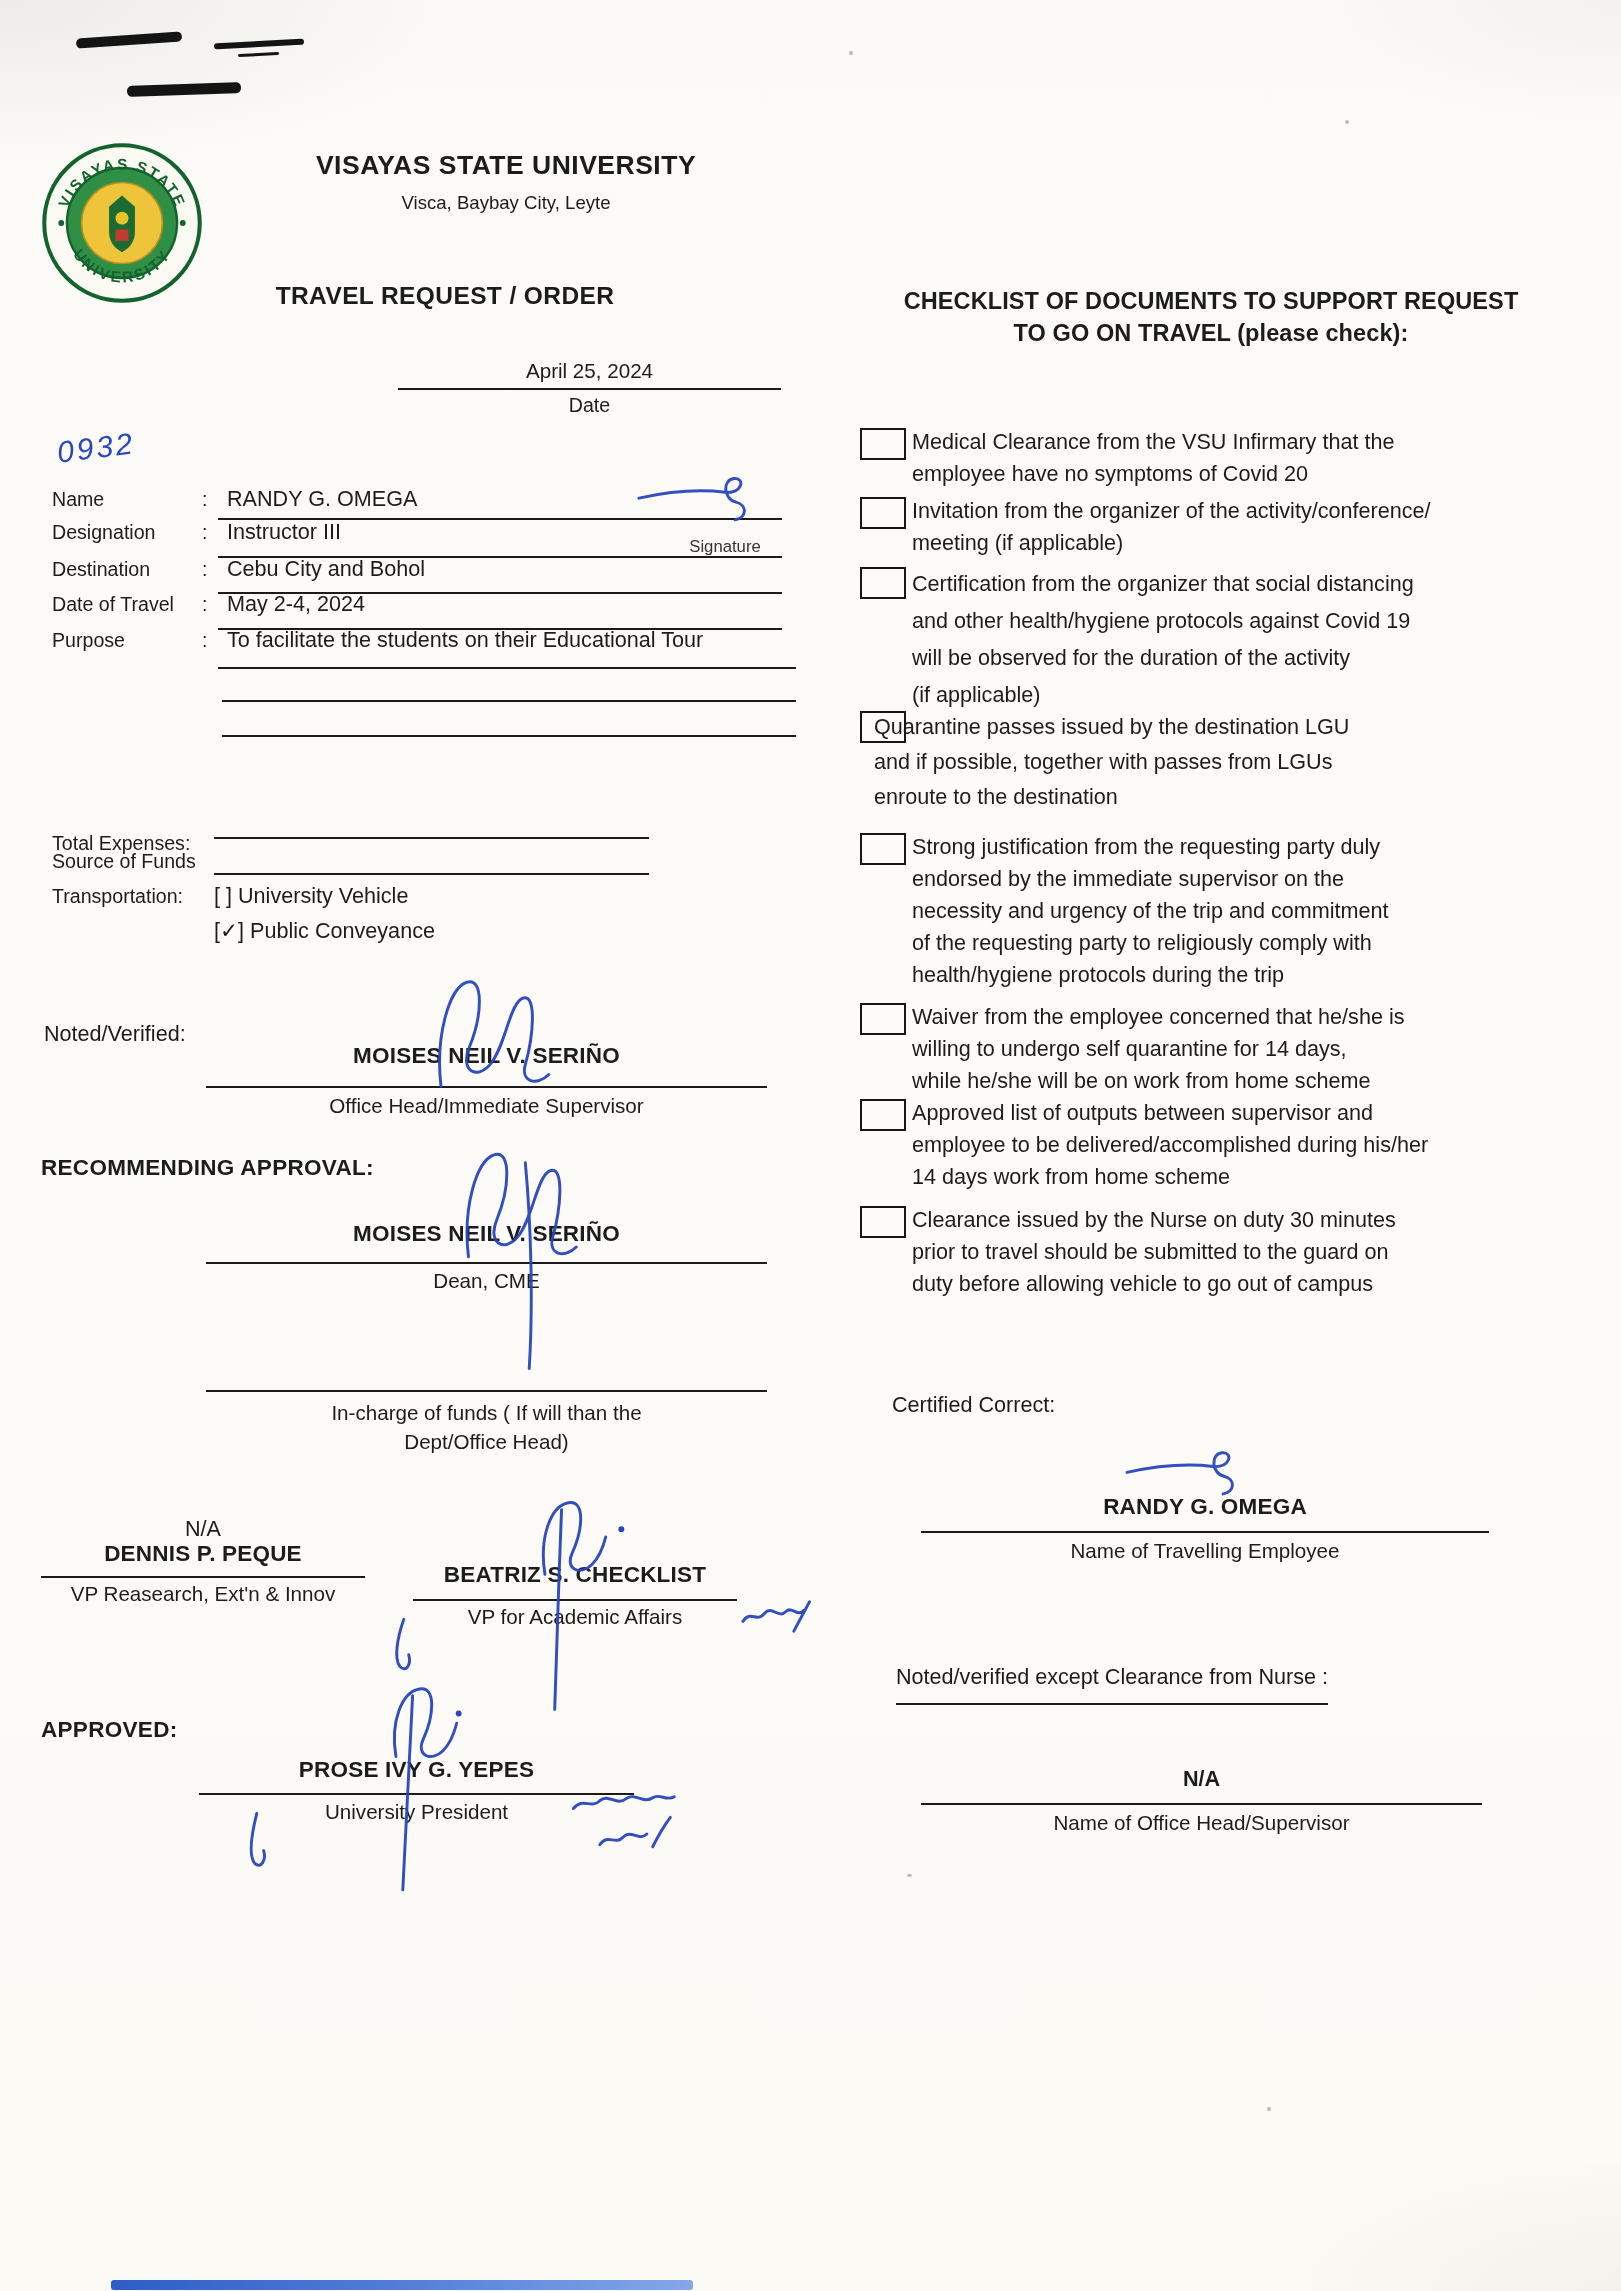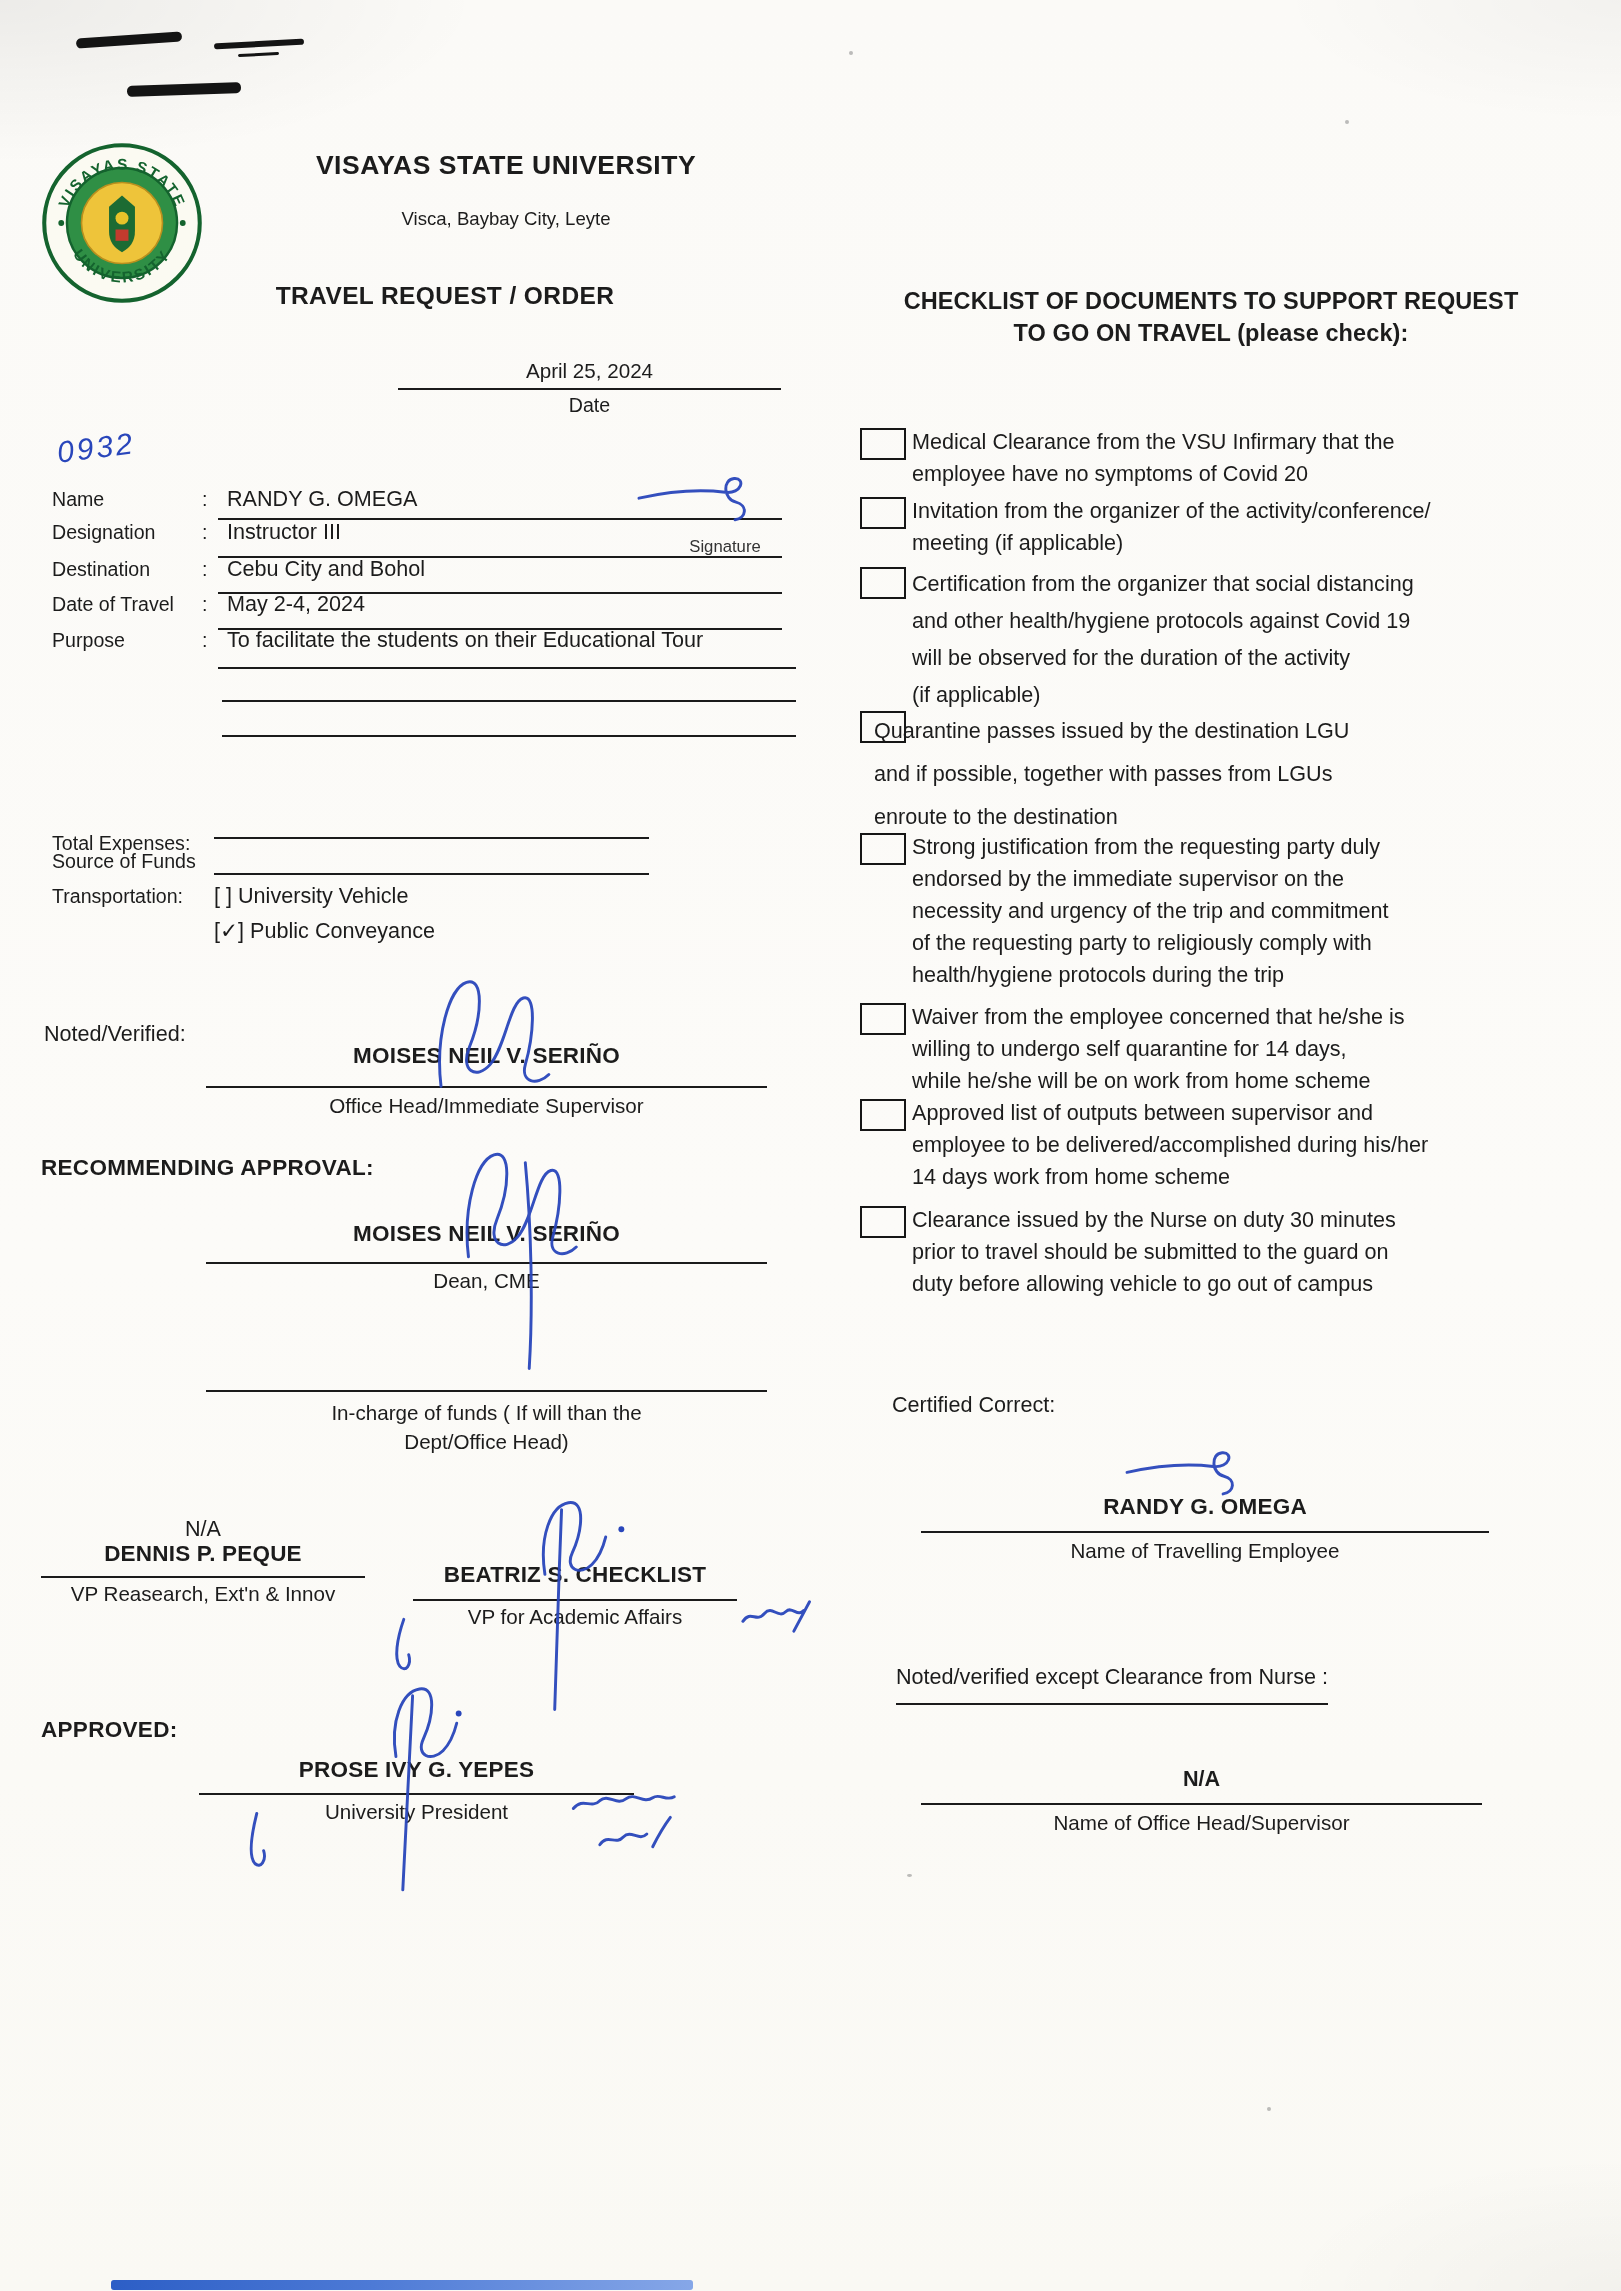--- a/index.html
+++ b/index.html
@@ -24,21 +24,21 @@
   .lbl{font-size:19.6px;}
   .val{font-size:21.6px;}
   .cap{font-size:20.6px;}
   .small{font-size:16.7px;color:#333;}
   .name{font-size:22.5px;font-weight:bold;letter-spacing:0.2px;}
   .h-left{font-size:24.5px;font-weight:bold;letter-spacing:0.4px;}
   .h-right{font-size:23.5px;font-weight:bold;line-height:32px;letter-spacing:0.1px;}
   .chk-item{position:absolute;left:860px;width:686px;}
   .checkbox{position:absolute;left:0;top:2px;width:42px;height:28px;border:2.9px solid #161616;background:transparent;}
   .chk-text{margin-left:52px;width:635px;font-size:21.6px;line-height:32px;white-space:pre-line;}
-  .lh36 .chk-text{line-height:43px;margin-left:14px;}
+  .lh36 .chk-text{line-height:35px;margin-left:14px;}
   .lh38 .chk-text{line-height:37px;}
   .ink{color:#2946bb;}
   .hand-num{font-size:30px;font-style:italic;letter-spacing:2.9px;transform:rotate(-7deg);}
   .pen-mark{position:absolute;background:#141414;border-radius:4.9px;}
   .speck{position:absolute;background:#6f6f6f;border-radius:50%;opacity:.45;}
   .blue-strip{position:absolute;left:111px;top:2280px;width:582px;height:9.8px;border-radius:2.9px;
     background:linear-gradient(90deg,#2c5ec6 0%,#4d7ad6 45%,#86a7e8 100%);}
   .uline-text{display:inline-block;border-bottom:2px solid #1b1b1b;padding-bottom:13px;}
   svg.overlay{position:absolute;left:0;top:0;pointer-events:none;}
   .seal-wrap{position:absolute;left:41px;top:142px;width:162px;height:162px;}
@@ -75,21 +75,21 @@
       <text font-size="9.5" font-weight="bold" fill="#14632e" letter-spacing="1.2" font-family="Liberation Sans, sans-serif">
         <textPath href="#arcTop" startOffset="50%" text-anchor="middle">VISAYAS STATE</textPath>
       </text>
       <text font-size="9.5" font-weight="bold" fill="#14632e" letter-spacing="1.6" font-family="Liberation Sans, sans-serif">
         <textPath href="#arcBot" startOffset="50%" text-anchor="middle">UNIVERSITY</textPath>
       </text>
     </svg>
   </div>
 
   <div class="abs c" style="left:212px;top:150px;width:588px;font-size:26.5px;font-weight:bold;letter-spacing:0.5px;">VISAYAS STATE UNIVERSITY</div>
-  <div class="abs c" style="left:212px;top:208px;width:588px;font-size:18.6px;">Visca, Baybay City, Leyte</div>
+  <div class="abs c" style="left:212px;top:192px;width:588px;font-size:18.6px;">Visca, Baybay City, Leyte</div>
 
   <div class="abs c h-right pre" style="left:863px;top:285px;width:696px;">CHECKLIST OF DOCUMENTS TO SUPPORT REQUEST
 TO GO ON TRAVEL (please check):</div>
 
   <div class="abs c h-left" style="left:151px;top:282px;width:588px;">TRAVEL REQUEST / ORDER</div>
 
   <div class="abs c" style="left:398px;top:359px;width:383px;font-size:20.6px;">April 25, 2024</div>
   <div class="line" style="left:398px;top:388px;width:383px;"></div>
   <div class="abs c" style="left:398px;top:394px;width:383px;font-size:19.6px;">Date</div>
 

